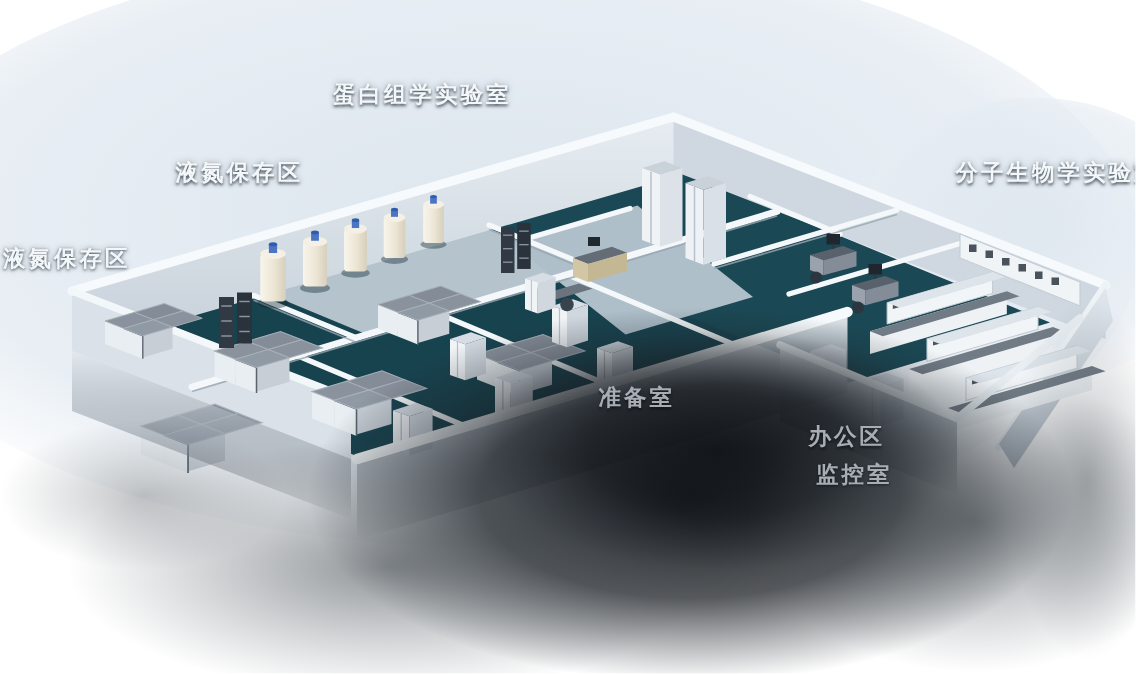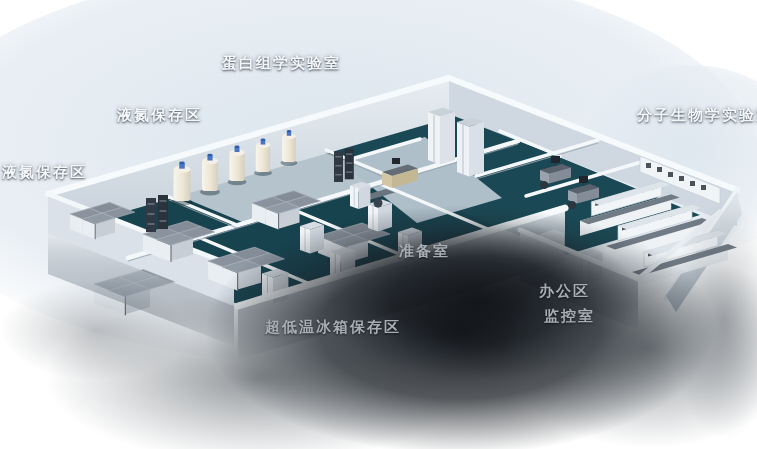--- a/index.html
+++ b/index.html
@@ -270,17 +270,16 @@
     <ellipse cx="650" cy="348" rx="150" ry="100" fill="url(#shadowSoft)" opacity=".95"></ellipse>
     <ellipse cx="725" cy="320" rx="55" ry="120" fill="url(#shadowSoft)" opacity=".55"></ellipse>
     <ellipse cx="95" cy="330" rx="95" ry="50" fill="url(#shadowSoft)" opacity=".5"></ellipse>
   </g>
 </svg>
 
   <div class="area-label bright" style="left:222px;top:56px">蛋白组学实验室</div>
   <div class="area-label bright" style="left:117px;top:108px">液氮保存区</div>
   <div class="area-label bright" style="left:2px;top:165px">液氮保存区</div>
   <div class="area-label bright" style="left:637px;top:108px">分子生物学实验室</div>
-  <div class="area-label dim" style="left:399px;top:244px">准备室</div>
+  <div class="area-label dim" style="left:399px;top:258px">准备室</div>
   <div class="area-label dim" style="left:539px;top:284px">办公区</div>
   <div class="area-label dim" style="left:544px;top:309px">监控室</div>
-  <div class="area-label dim" style="left:265px;top:320px">超低温冰箱保存区</div>
 </div>
 
 </body></html>

